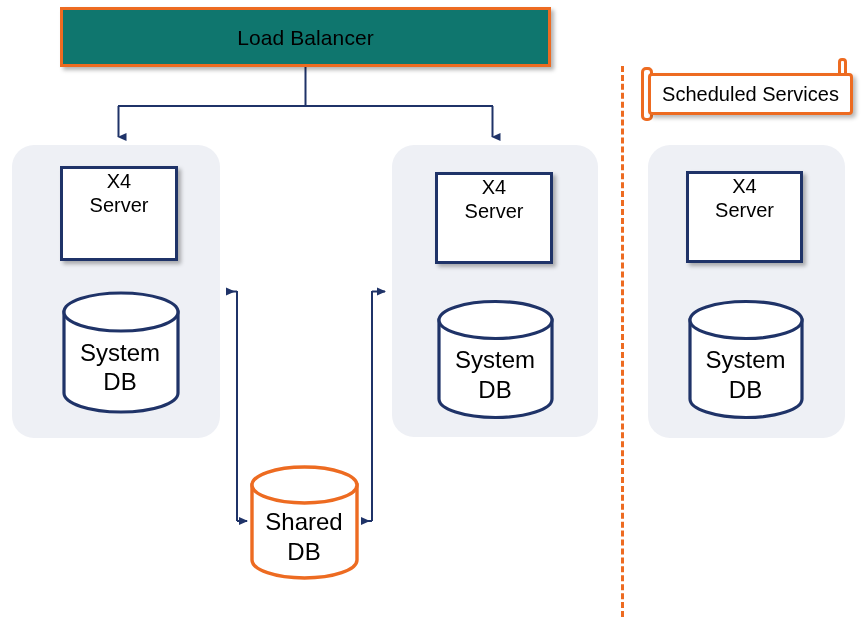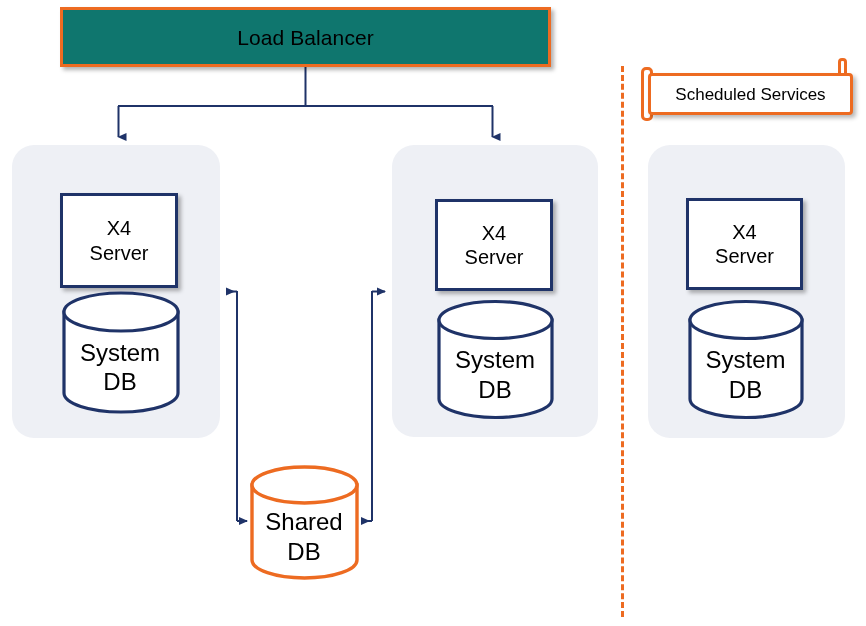--- a/index.html
+++ b/index.html
@@ -63,21 +63,21 @@
     box-sizing: border-box;
     background: #ffffff;
     border: 3px solid #ED6B21;
     border-radius: 4px;
     display: flex;
     align-items: center;
     justify-content: center;
     box-shadow: 3px 3px 4px rgba(0,0,0,0.28);
   }
   .sched-label {
-    font-size: 17px;
+    font-size: 20px;
     color: #000000;
     line-height: 1;
   }
   
   .sched-tab-left {
     position: absolute;
     left: 1px; top: 5px;
     width: 12px; height: 54px;
     box-sizing: border-box;
     border: 3px solid #ED6B21;
@@ -105,24 +105,22 @@
   .group-b { left: 392px; top: 145px; width: 206px; height: 292px; }
   .group-c { left: 648px; top: 145px; width: 197px; height: 293px; }
 
   
   .srv {
     background: #ffffff;
     border: 3px solid #1F3368;
     display: flex;
     flex-direction: column;
     align-items: center;
-    justify-content: center;
     box-shadow: 3px 3px 4px rgba(0,0,0,0.30);
     z-index: 4;
-    margin-top: 27px;
   }
   .srv-a { left: 60px;  top: 166px; width: 118px; height: 95px; }
   .srv-b { left: 435px; top: 172px; width: 118px; height: 92px; }
   .srv-c { left: 686px; top: 171px; width: 117px; height: 92px; }
   .srv-line {
     font-size: 20px;
     color: #000000;
     line-height: 1.22;
   }
 

